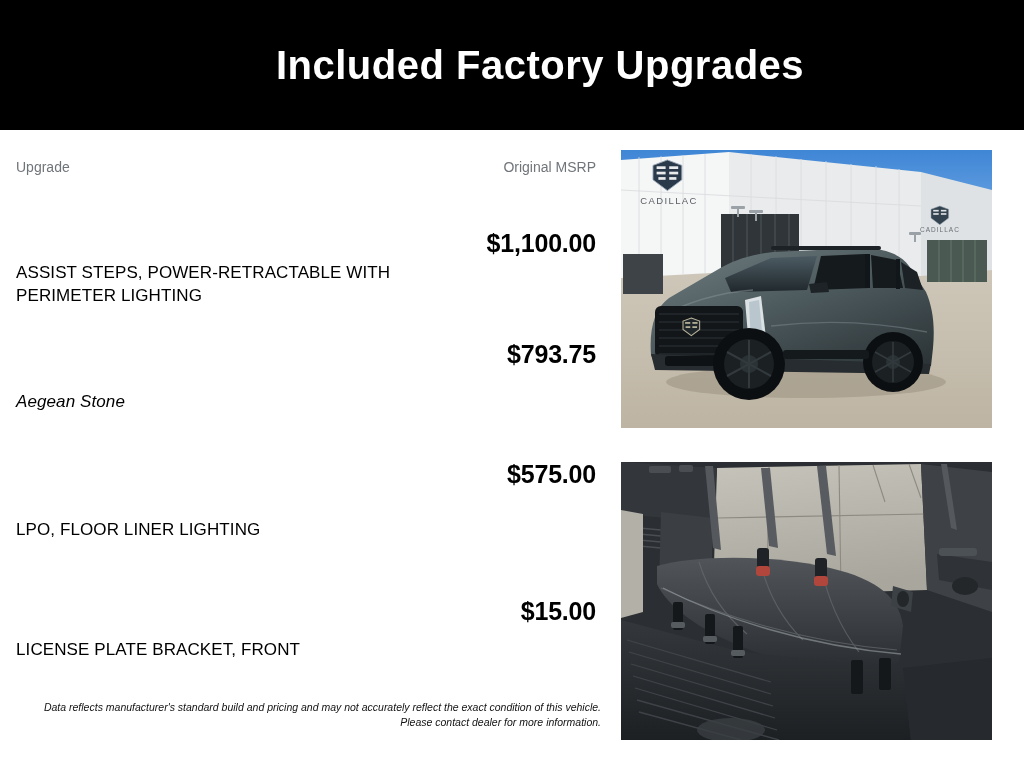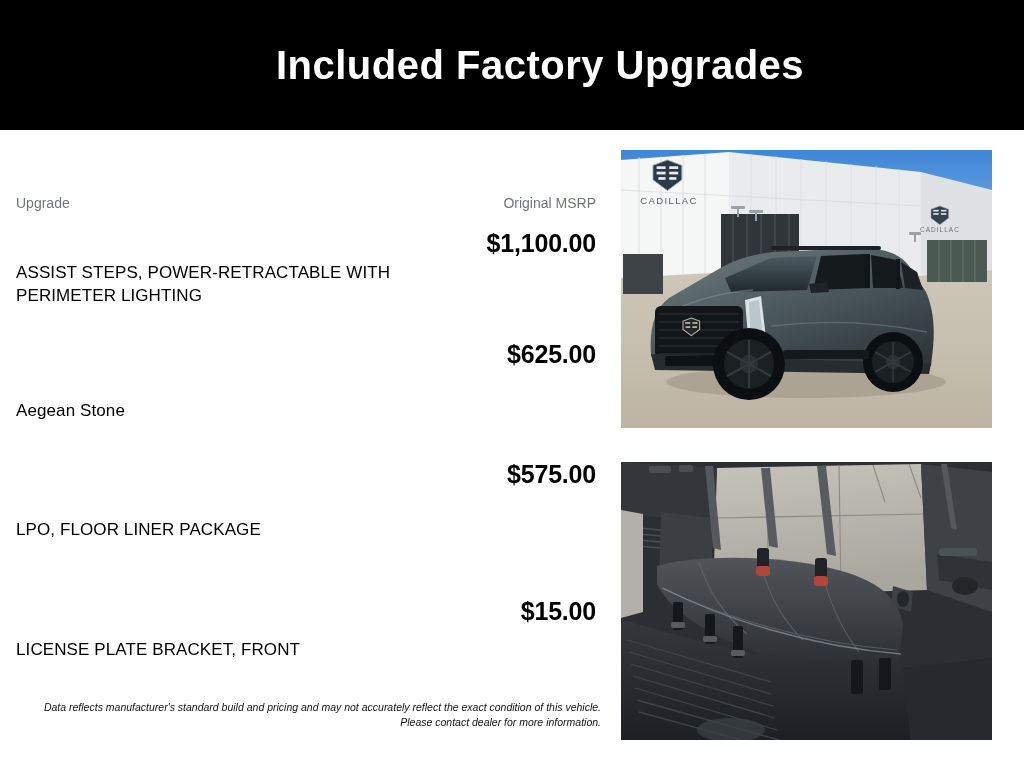--- a/index.html
+++ b/index.html
@@ -64,21 +64,20 @@
     top: 28px;
     width: 580px;
     height: 20px;
   }
   .col-head {
     position: absolute;
     font-size: 14px;
     color: #70757a;
     line-height: 18px;
     white-space: nowrap;
-    margin-top: 36px;
   }
   .col-head.upgrade { left: 0; top: 0; }
   .col-head.msrp { right: 0; top: 0; text-align: right; }
 
   .rows {
     position: absolute;
     left: 16px;
     top: 0;
     width: 580px;
   }
@@ -109,21 +108,21 @@
     color: #000000;
     letter-spacing: -0.2px;
   }
 
   
   .row-0 { top: 75px; }
   .row-0 .label { top: 28px; }
   .row-0 .price { top: 24px; }
 
   .row-1 { top: 200px; }
-  .row-1 .label { top: 41px; }
+  .row-1 .label { top: 32px; font-style: italic; }
   .row-1 .price { top: 10px; }
 
   .row-2 { top: 320px; }
   .row-2 .label { top: 40px; }
   .row-2 .price { top: 10px; }
 
   .row-3 { top: 440px; }
   .row-3 .label { top: 40px; }
   .row-3 .price { top: 27px; }
 
@@ -177,25 +176,25 @@
 
     <div class="rows">
 
       <div class="row row-0">
         <div class="label">ASSIST STEPS, POWER-RETRACTABLE WITH PERIMETER LIGHTING</div>
         <div class="price">$1,100.00</div>
       </div>
 
       <div class="row row-1">
         <div class="label">Aegean Stone</div>
-        <div class="price">$625.00</div>
+        <div class="price">$793.75</div>
       </div>
 
       <div class="row row-2">
-        <div class="label">LPO, FLOOR LINER PACKAGE</div>
+        <div class="label">LPO, FLOOR LINER LIGHTING</div>
         <div class="price">$575.00</div>
       </div>
 
       <div class="row row-3">
         <div class="label">LICENSE PLATE BRACKET, FRONT</div>
         <div class="price">$15.00</div>
       </div>
 
     </div>
 

